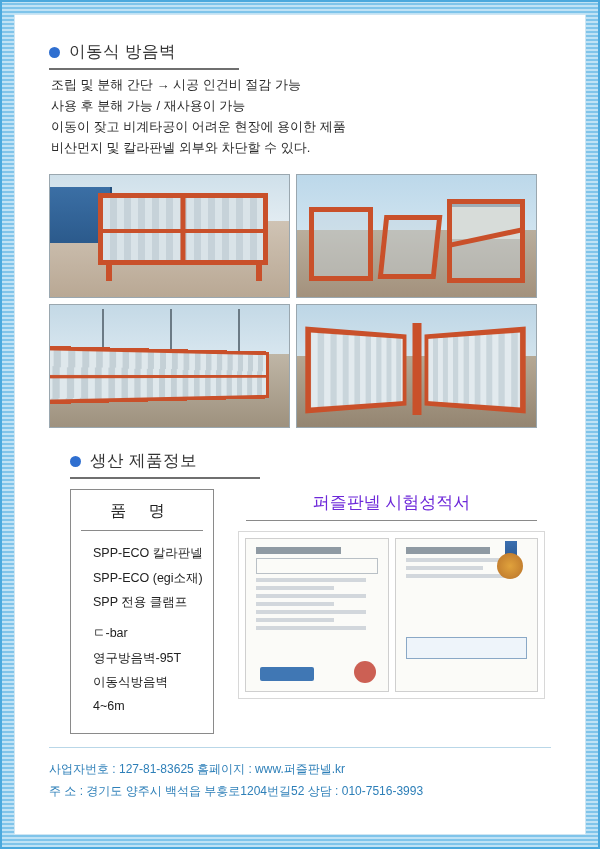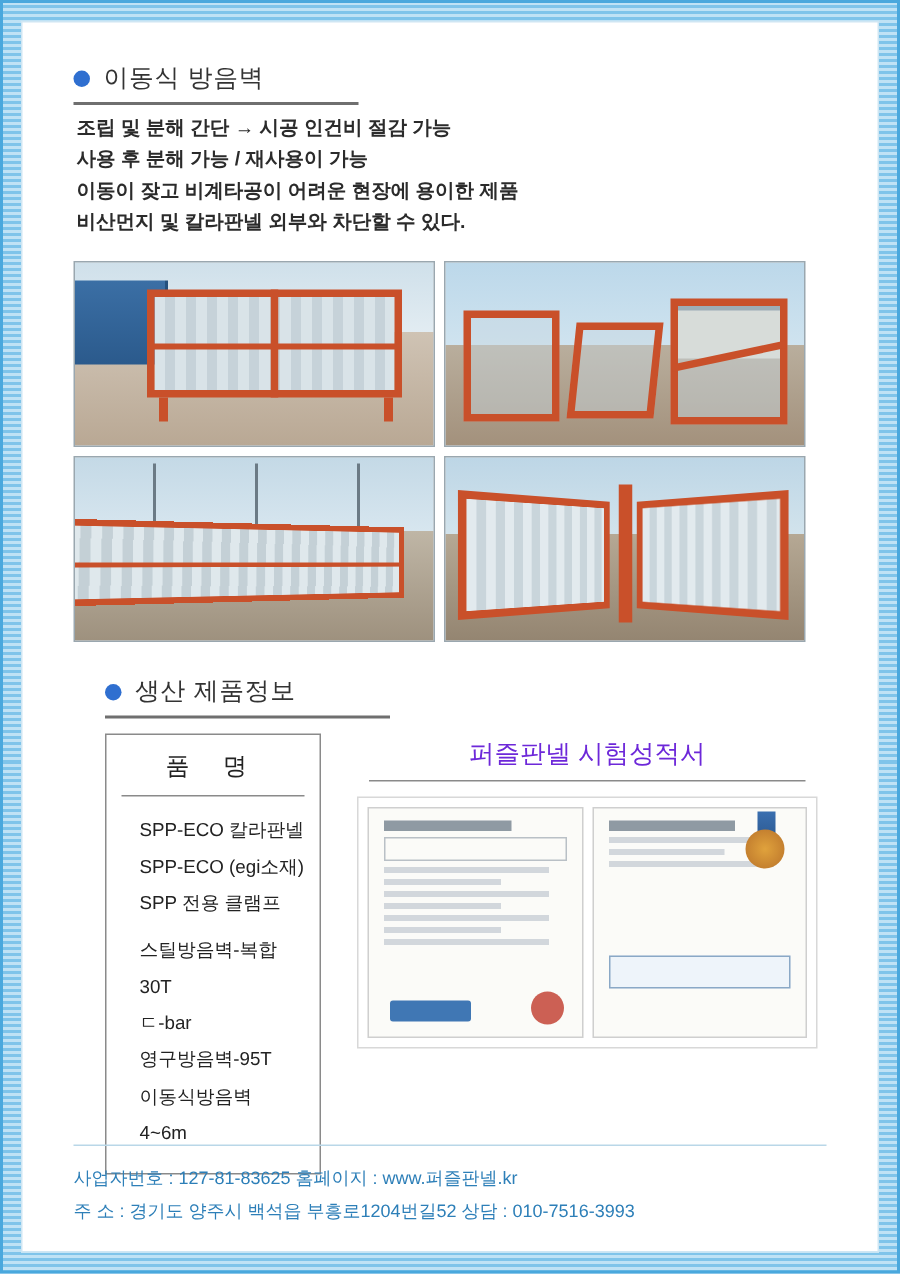--- a/index.html
+++ b/index.html
@@ -57,21 +57,21 @@
     color: #333;
     letter-spacing: 0.5px;
   }
 
   .bullets {
     font-size: 13px;
     line-height: 1.62;
     color: #2b2b2b;
     margin: 0 0 16px 2px;
   }
-  .bullets div { white-space: nowrap; font-weight: bold; }
+  .bullets div { white-space: nowrap; }
 
   
   .photos {
     display: grid;
     grid-template-columns: 241px 241px;
     grid-template-rows: 124px 124px;
     gap: 6px;
     margin-bottom: 6px;
   }
   .photo {
@@ -216,21 +216,21 @@
     background: linear-gradient(#3a6fb0, #2d5a92);
   }
   .cert-page.right .bluebox {
     position:absolute; left: 10px; bottom: 32px; right: 10px; height: 22px;
     border: 1px solid #8aa8c6; background: #eef4fa;
   }
 
   
   .footer {
     position: absolute;
-    left: 34px; right: 34px; bottom: 16px;
+    left: 34px; right: 34px; bottom: 32px;
     border-top: 1px solid #b9d7e8;
     padding-top: 10px;
     font-size: 12px;
     color: #2d7fb8;
     line-height: 1.85;
   }
 </style>
 </head>
 <body>
 
@@ -284,21 +284,20 @@
 
       <div class="info-row">
 
         <div class="prod-box">
           <div class="prod-title">품    명</div>
           <div class="prod-list">
             <div>SPP-ECO 칼라판넬</div>
             <div>SPP-ECO (egi소재)</div>
             <div>SPP 전용 클램프</div>
             <div class="gap"></div>
-            <div>스틸방음벽-복합30T</div>
             <div>ㄷ-bar</div>
             <div>영구방음벽-95T</div>
             <div>이동식방음벽 4~6m</div>
           </div>
         </div>
 
         <div class="cert-col">
           <div class="cert-title">퍼즐판넬 시험성적서</div>
           <div class="cert-img">
             <div class="cert-page">

